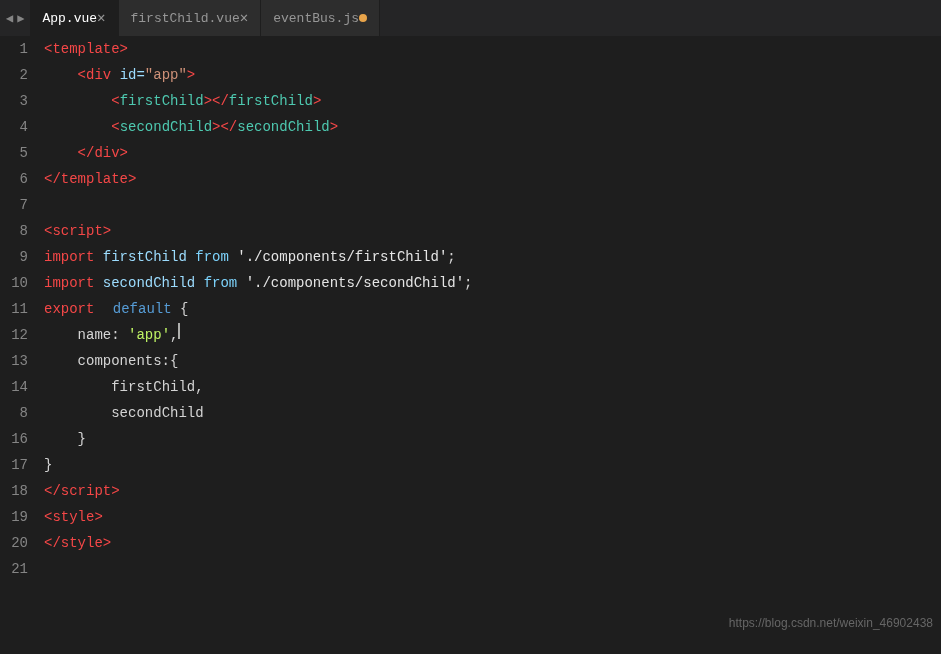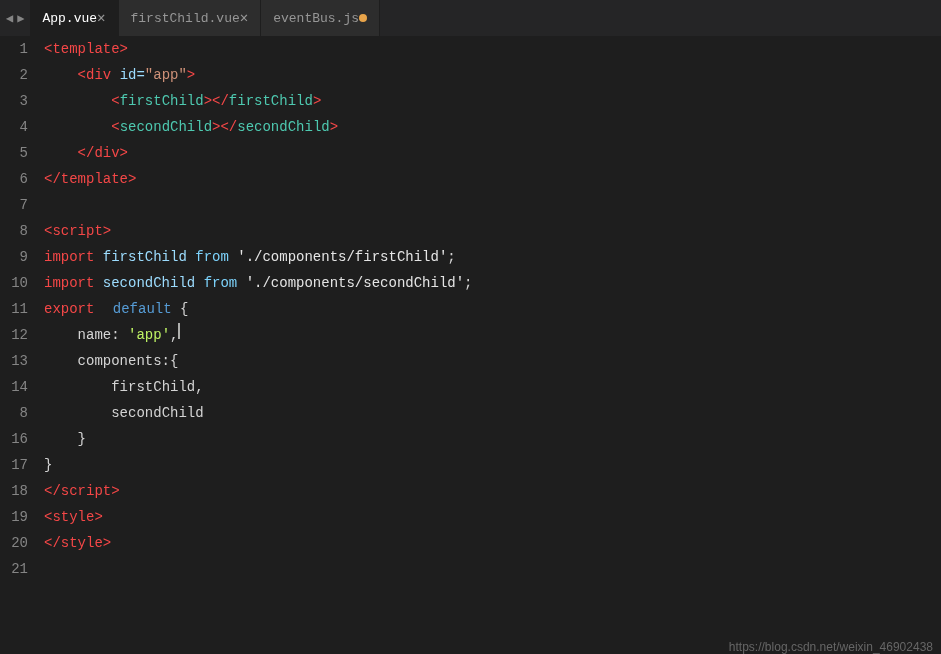--- a/index.html
+++ b/index.html
@@ -131,21 +131,21 @@
       display: inline-block;
       width: 2px;
       height: 16px;
       background-color: #aeafad;
       vertical-align: middle;
     }
 
     
     .watermark {
       position: absolute;
-      bottom: 0;
+      bottom: 24px;
       right: 8px;
       color: #666666;
       font-size: 12px;
       font-family: Arial, sans-serif;
     }
 
     .editor-wrapper {
       position: relative;
       flex: 1;
       display: flex;

